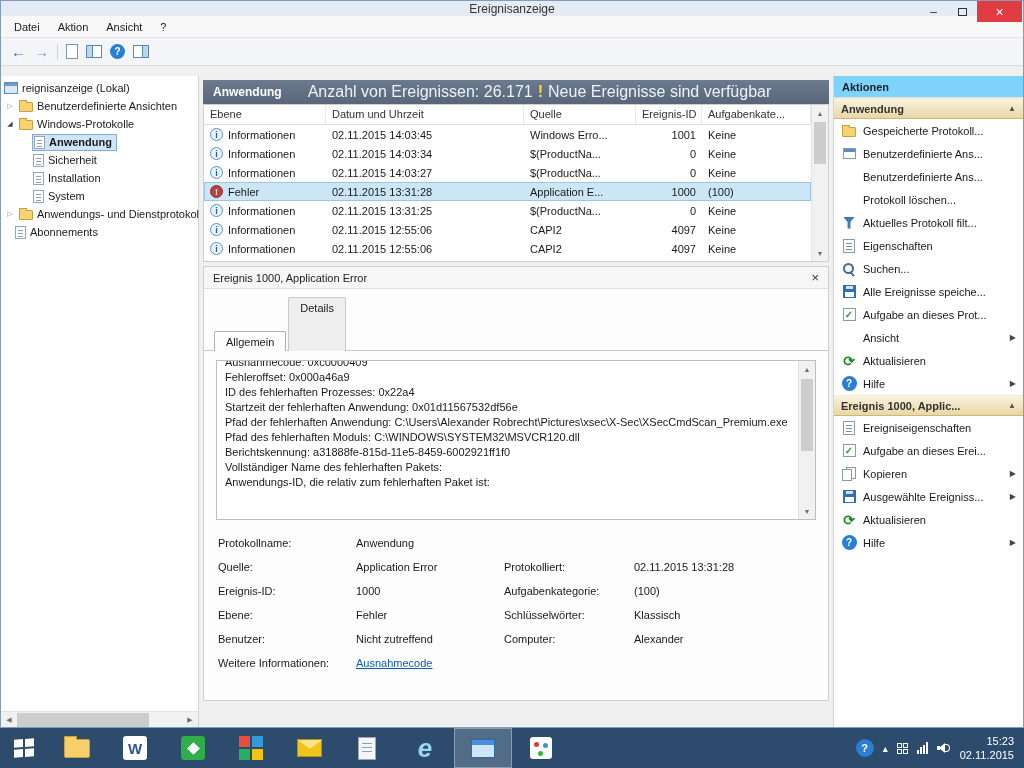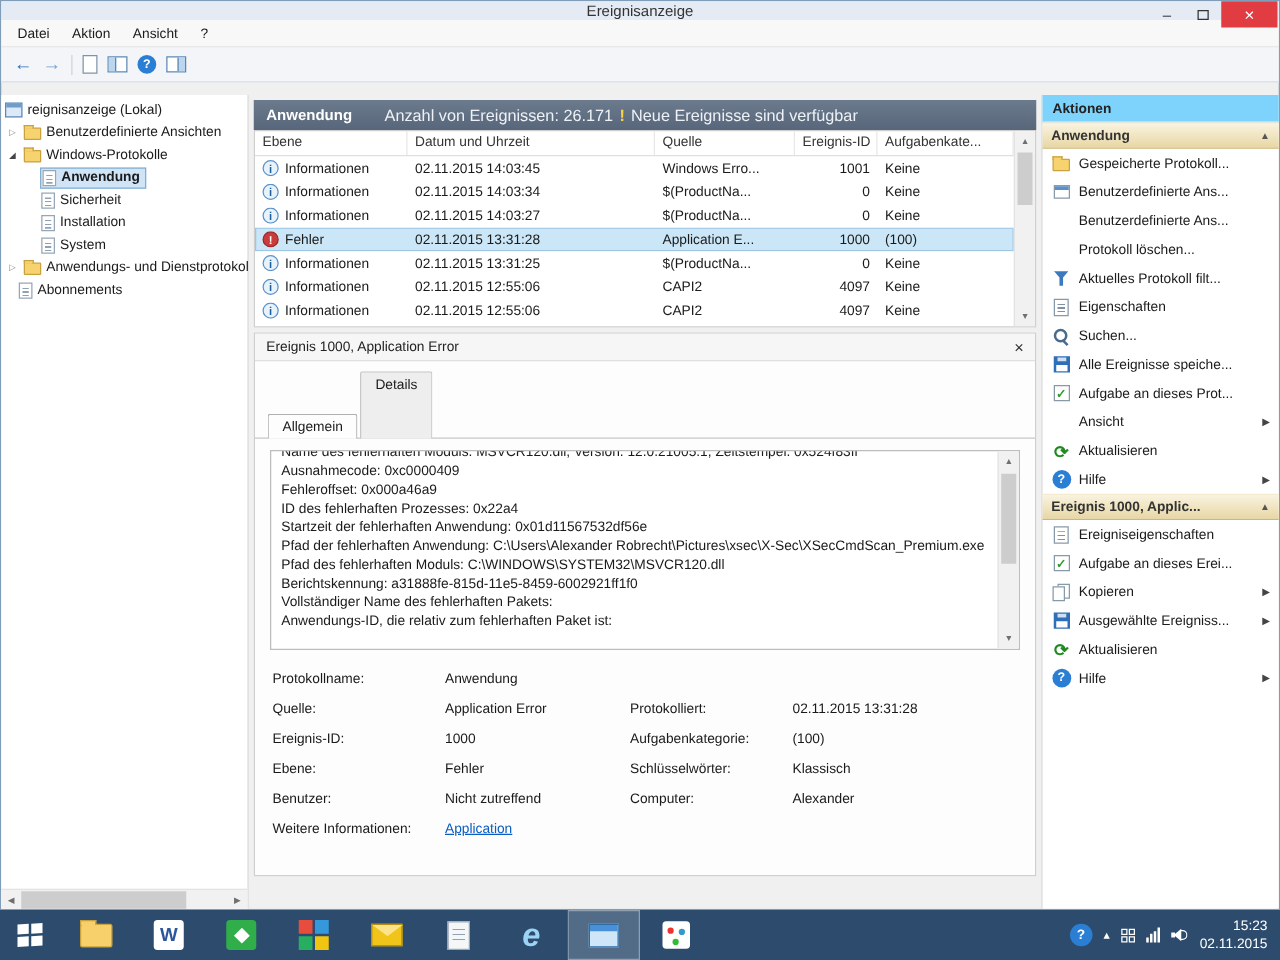--- a/index.html
+++ b/index.html
@@ -45,21 +45,21 @@
   .t-log::after { content: ""; position: absolute; left: 2px; right: 2px; top: 3px; height: 7px; background: repeating-linear-gradient(180deg, #8fa2b5 0 1px, transparent 1px 3px); }
   .hscroll { position: absolute; left: 0; right: 0; bottom: 0; height: 16px; background: #f1f1f1; border-top: 1px solid #e3e3e3; display: flex; align-items: center; }
   .hs-btn { width: 16px; height: 16px; font-size: 7px; color: #6f6f6f; display: flex; align-items: center; justify-content: center; flex: none; }
   .hs-thumb { width: 132px; height: 14px; background: #cdcdcd; }
   .hs-fill { flex: 1; }
 
   
   .center-panel { position: relative; flex: 1; min-width: 0; background: #f0f0f0; }
   .list-header-bar { position: absolute; top: 4px; left: 4px; right: 4px; height: 24px; background: linear-gradient(#6b7a8c, #57667a); color: #fff; display: flex; align-items: center; padding: 0 10px; }
   .lh-title { font-weight: bold; font-size: 12px; margin-right: 26px; }
-  .lh-sub { font-size: 13px; color: #eef2f7; display: flex; align-items: center; gap: 5px; }
+  .lh-sub { font-size: 16px; color: #eef2f7; display: flex; align-items: center; gap: 5px; }
   .new-ev-glyph { color: #ffd24a; font-weight: bold; }
 
   .event-table { position: absolute; top: 28px; left: 4px; right: 4px; height: 158px; background: #fff; border: 1px solid #cfcfcf; overflow: hidden; }
   .thead { display: flex; height: 20px; border-bottom: 1px solid #e0e0e0; margin-right: 17px; color: #333; }
   .th { padding: 3px 6px; border-right: 1px solid #e8e8e8; white-space: nowrap; overflow: hidden; }
   .c1 { width: 122px; flex: none; } .c2 { width: 198px; flex: none; } .c3 { width: 112px; flex: none; }
   .c4 { width: 66px; flex: none; text-align: right; } .c5 { flex: 1; min-width: 0; }
   .tr { display: flex; height: 19px; align-items: center; margin-right: 17px; }
   .tr.selected { background: #cbe6f7; box-shadow: inset 0 0 0 1px #9cc6e4; }
   .td { padding: 0 6px; white-space: nowrap; overflow: hidden; }
@@ -349,21 +349,20 @@
             <span>Ereignis 1000, Application Error</span>
             <span class="detail-close">×</span>
           </div>
           <div class="tabs">
             <div class="tab active">Allgemein</div>
             <div class="tab">Details</div>
           </div>
 
           <div class="desc-box">
             <div class="desc-inner">
-              <div>Name des fehlerhaften Moduls: MSVCR120.dll, Version: 12.0.21005.1, Zeitstempel: 0x524f83ff</div>
               <div>Ausnahmecode: 0xc0000409</div>
               <div>Fehleroffset: 0x000a46a9</div>
               <div>ID des fehlerhaften Prozesses: 0x22a4</div>
               <div>Startzeit der fehlerhaften Anwendung: 0x01d11567532df56e</div>
               <div>Pfad der fehlerhaften Anwendung: C:\Users\Alexander Robrecht\Pictures\xsec\X-Sec\XSecCmdScan_Premium.exe</div>
               <div>Pfad des fehlerhaften Moduls: C:\WINDOWS\SYSTEM32\MSVCR120.dll</div>
               <div>Berichtskennung: a31888fe-815d-11e5-8459-6002921ff1f0</div>
               <div>Vollständiger Name des fehlerhaften Pakets:</div>
               <div>Anwendungs-ID, die relativ zum fehlerhaften Paket ist:</div>
             </div>
@@ -398,21 +397,21 @@
               <span class="fv2">Klassisch</span>
             </div>
             <div class="frow">
               <span class="fl1">Benutzer:</span>
               <span class="fv1">Nicht zutreffend</span>
               <span class="fl2">Computer:</span>
               <span class="fv2">Alexander</span>
             </div>
             <div class="frow">
               <span class="fl1">Weitere Informationen:</span>
-              <span class="fv1 link">Application</span>
+              <span class="fv1 link">Ausnahmecode</span>
             </div>
           </div>
         </div>
       </div>
 
       <div class="actions">
         <div class="actions-title">Aktionen</div>
 
         <div class="section-header">
           <span>Anwendung</span>

